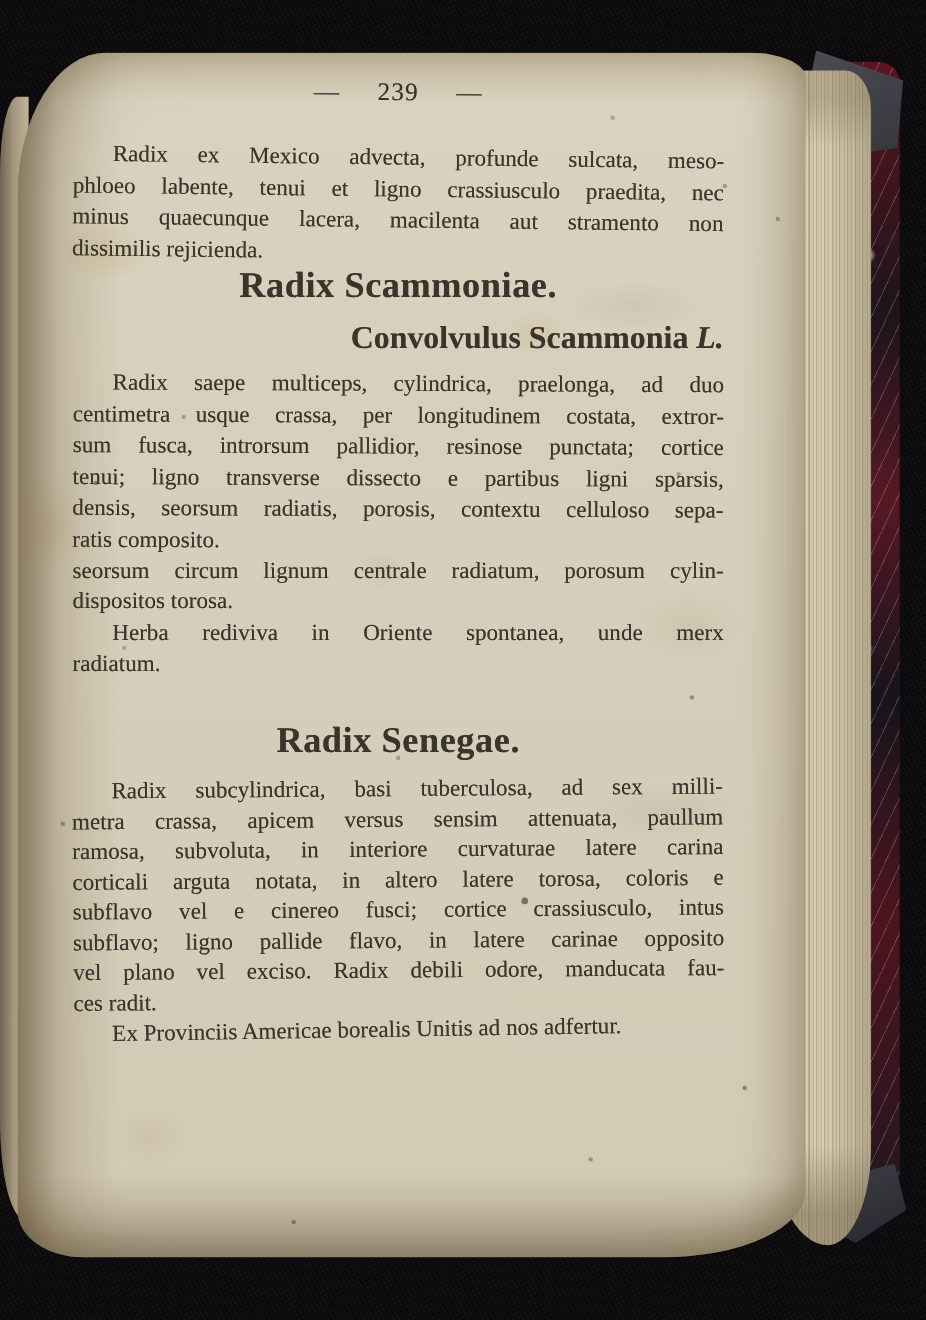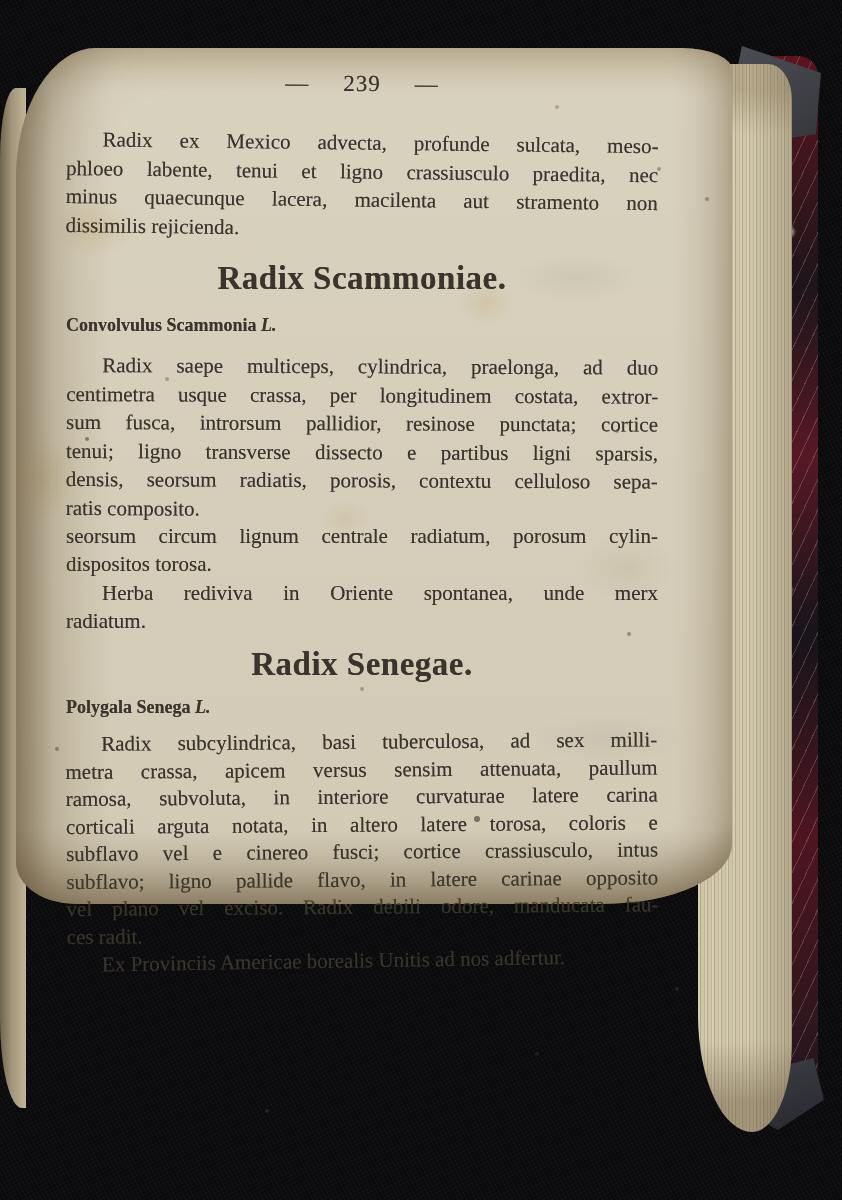--- a/index.html
+++ b/index.html
@@ -57,21 +57,21 @@
     background-image:
       linear-gradient(180deg, rgba(120,100,70,.30) 0 26px, transparent 70px),
       linear-gradient(0deg, rgba(105,88,60,.45) 0 30px, transparent 90px),
       linear-gradient(90deg, transparent 0 55%, rgba(100,84,58,.28) 100%),
       repeating-linear-gradient(90deg,#d6cdb2 0 2px,#b4a98c 2px 3px,#cfc5a9 3px 6px,#c1b699 6px 7px);
     background-color:#c9bfa3;
   }
 
   
   .page{
-    position:absolute;left:16px;top:48px;width:716px;height:856px;
+    position:absolute;left:16px;top:48px;width:716px;height:1095px;
     border-top-left-radius:80px 130px;
     border-top-right-radius:50px 22px;
     border-bottom-right-radius:130px 60px;
     border-bottom-left-radius:60px 42px;
     background-color:#d8d1be;
     background-image:
       radial-gradient(60px 40px at 80px 180px, rgba(190,160,95,.25), transparent 70%),
       radial-gradient(40px 30px at 470px 255px, rgba(185,155,90,.20), transparent 70%),
       radial-gradient(50px 60px at 26px 430px, rgba(170,145,90,.26), transparent 70%),
       radial-gradient(36px 26px at 330px 470px, rgba(180,150,95,.16), transparent 70%),
@@ -118,27 +118,27 @@
   }
   .pageno .gap{display:inline-block;width:34px;}
   .pageno .dash{color:#4a453c;}
 
   .block{transform-origin:0 50%;}
   .para{text-align:justify;}
   .line{text-align:justify;text-align-last:justify;}
   .line-first{text-indent:36px;}
   .line-last{text-align-last:left;}
 
-  .h1{font-weight:bold;font-size:33px;line-height:42px;text-align:center;letter-spacing:.5px;margin-top:18px;}
-  .h2{font-weight:bold;font-size:18px;line-height:26px;text-align:left;margin-top:13px;}
+  .h1{font-weight:bold;font-size:33px;line-height:42px;text-align:center;letter-spacing:.5px;}
+  .h2{font-weight:bold;font-size:29px;line-height:26px;text-align:right;margin-top:13px;}
   .h2 .authority{font-style:italic;font-weight:bold;}
 
   .b0{transform:rotate(.7deg);}
   .b3{margin-top:13px;transform:rotate(.25deg);}
-  .b6{margin-top:7px;}
+  .b6{margin-top:35px;}
   .b7{margin-top:9px;}
   .b8{margin-top:11px;line-height:27.5px;transform:rotate(-.45deg);}
   .b9{transform:rotate(-.9deg);}
 </style>
 </head>
 <body>
 
 <div class="photo">
   <div class="gutter-page"></div>
   <div class="cover-marble"></div>
@@ -169,21 +169,20 @@
           </div>
           <div class="block para b4">
             <div class="line">seorsum circum lignum centrale radiatum, porosum cylin-</div>
             <div class="line line-last">dispositos torosa.</div>
           </div>
           <div class="block para b5">
             <div class="line line-first">Herba rediviva in Oriente spontanea, unde merx</div>
             <div class="line line-last">radiatum.</div>
           </div>
           <div class="block h1 b6">Radix Senegae.</div>
-          <div class="block h2 b7"><span>Polygala Senega </span><span class="authority">L.</span></div>
           <div class="block para b8">
             <div class="line line-first">Radix subcylindrica, basi tuberculosa, ad sex milli-</div>
             <div class="line">metra crassa, apicem versus sensim attenuata, paullum</div>
             <div class="line">ramosa, subvoluta, in interiore curvaturae latere carina</div>
             <div class="line">corticali arguta notata, in altero latere torosa, coloris e</div>
             <div class="line">subflavo vel e cinereo fusci; cortice crassiusculo, intus</div>
             <div class="line">subflavo; ligno pallide flavo, in latere carinae opposito</div>
             <div class="line">vel plano vel exciso.  Radix debili odore, manducata fau-</div>
             <div class="line line-last">ces radit.</div>
           </div>

